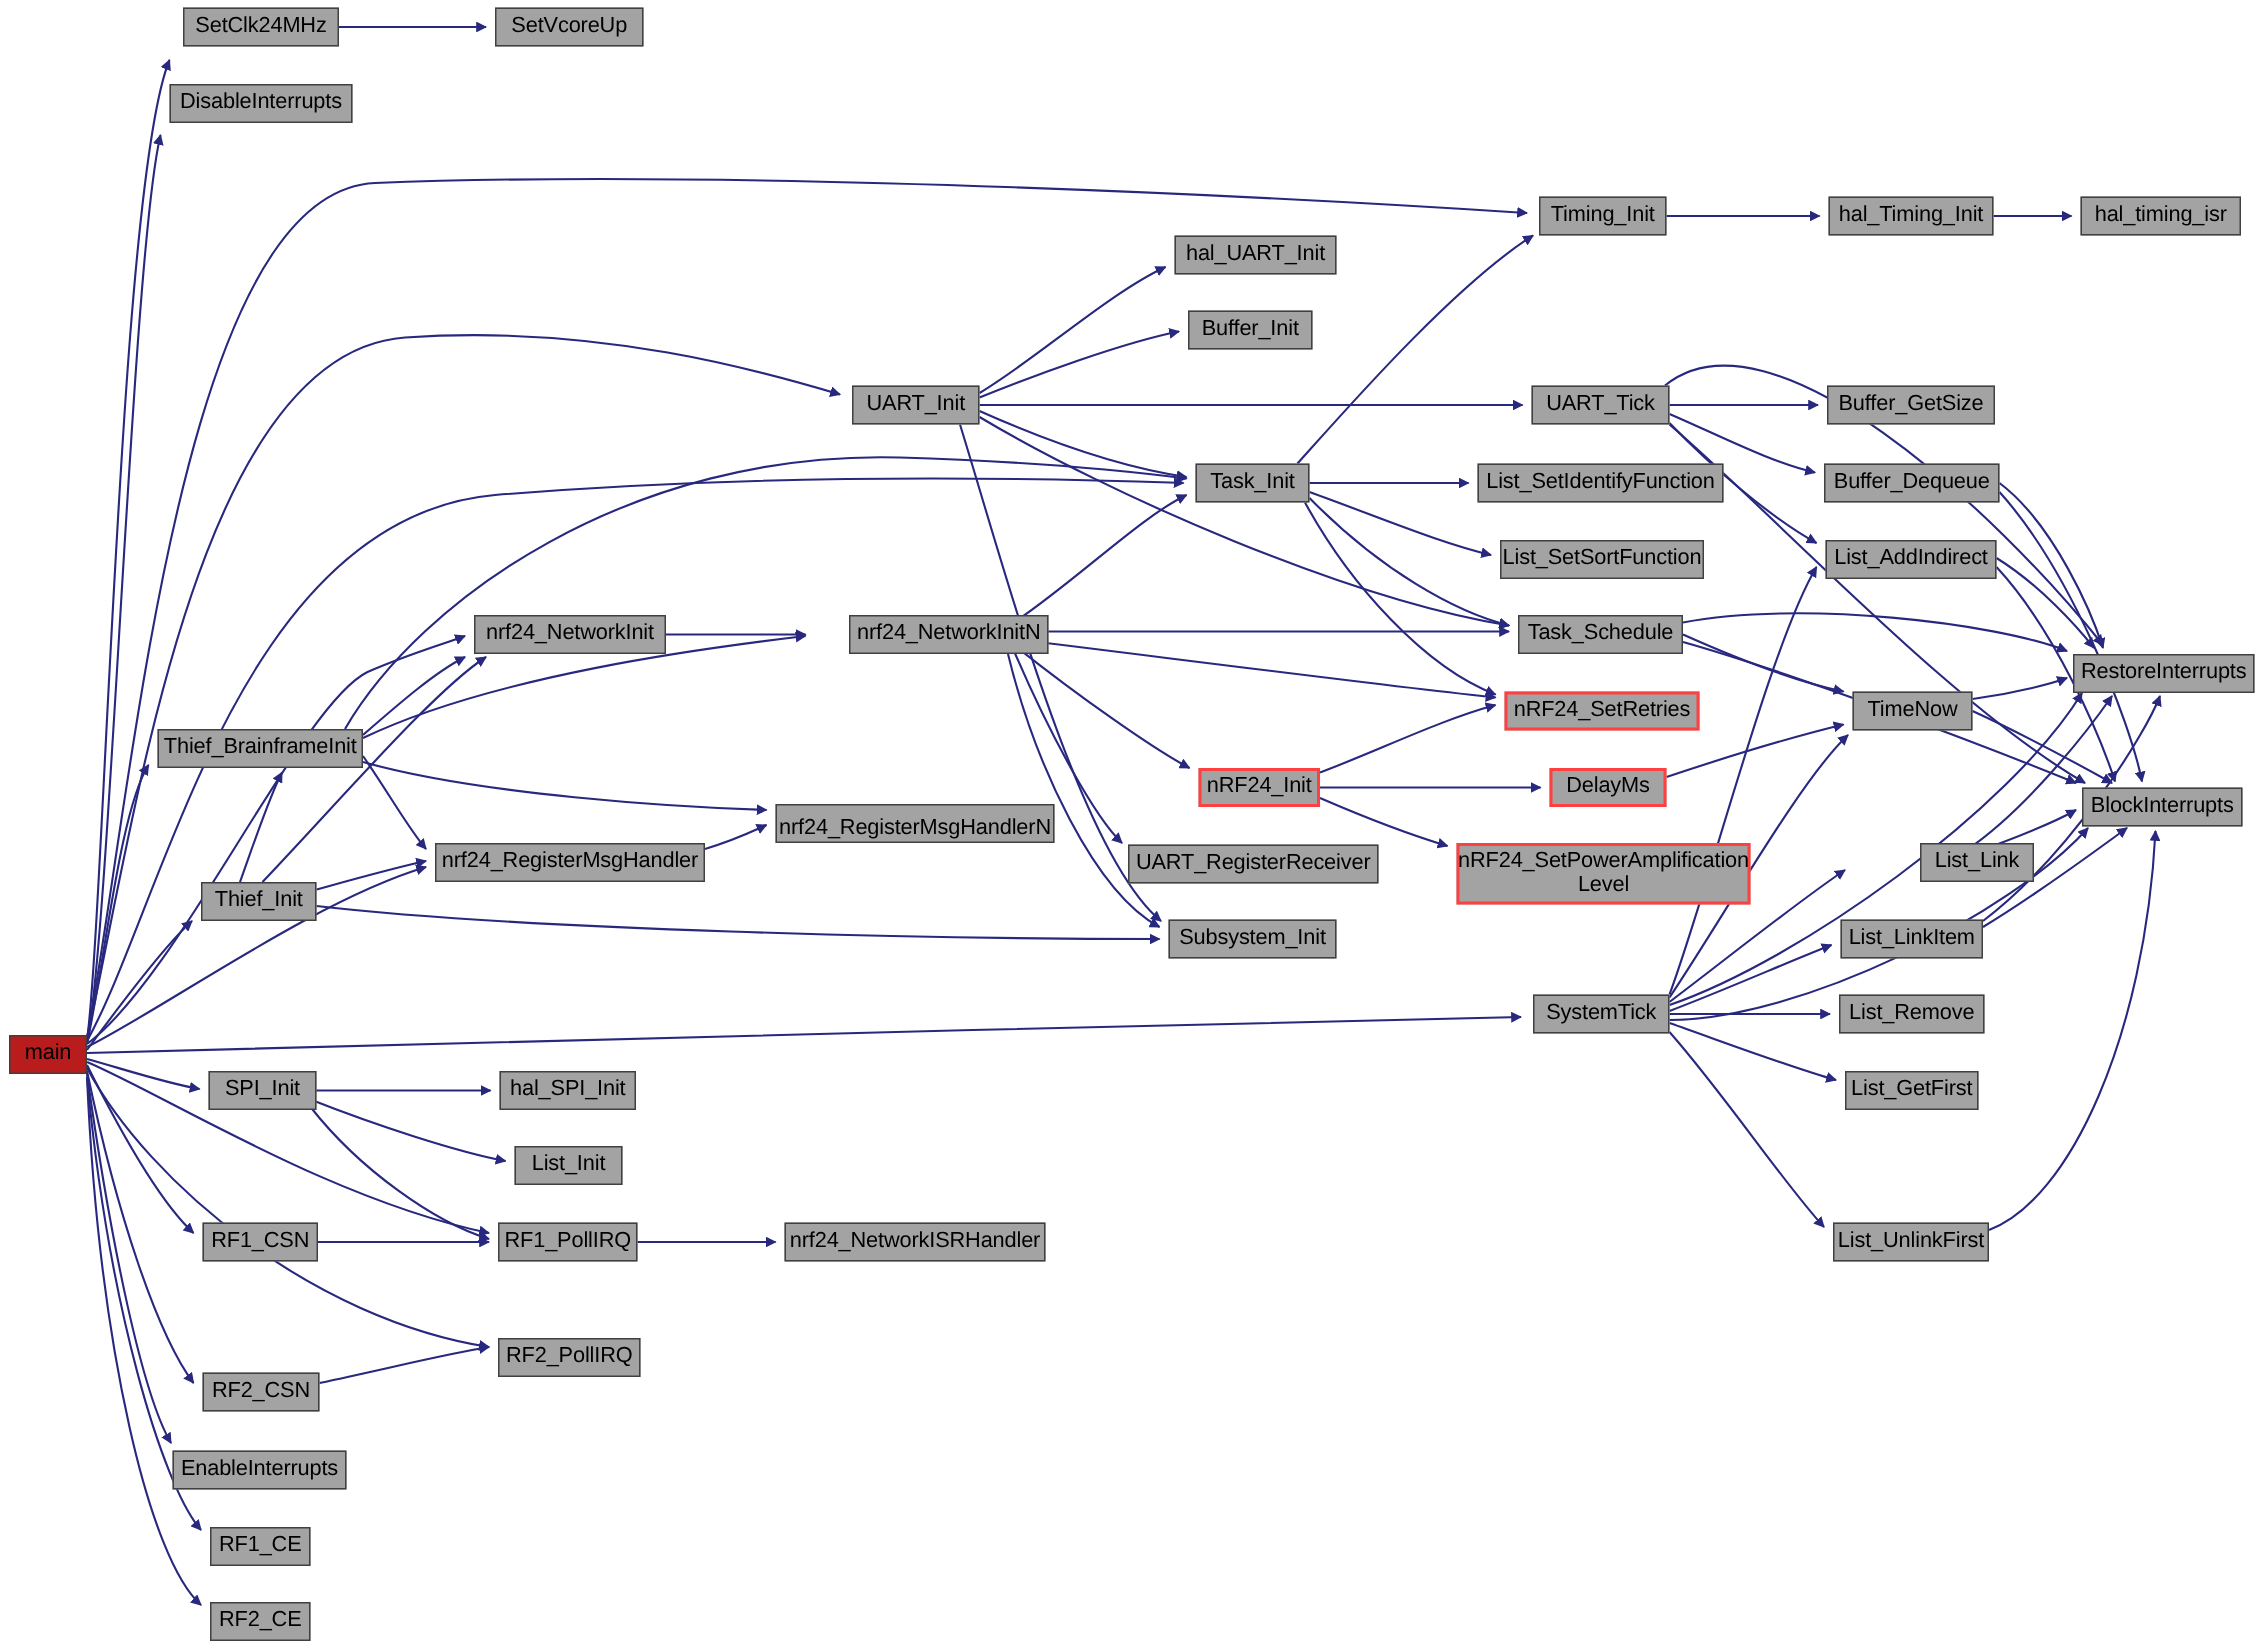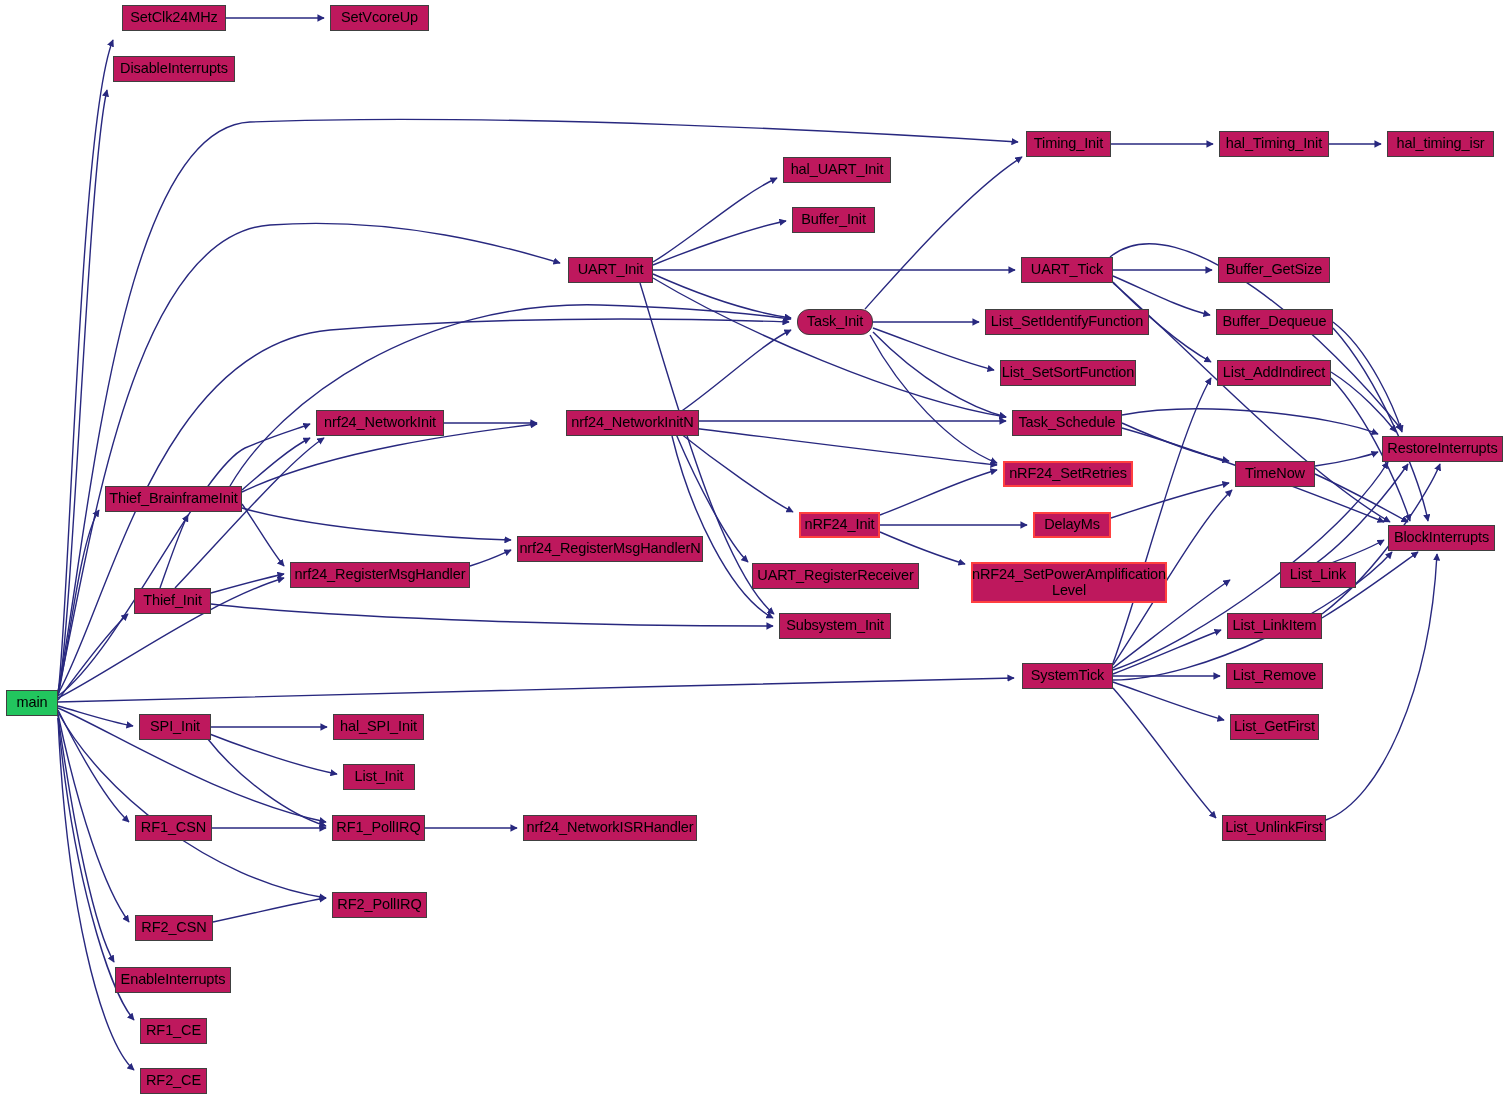--- a/index.html
+++ b/index.html
@@ -17,35 +17,35 @@
   svg.edges {
     position: absolute;
     left: 0; top: 0;
     width: 1509px;
     height: 1101px;
     overflow: visible;
   }
   .node {
     position: absolute;
     box-sizing: border-box;
-    background: #be185d;
+    background: #a3a3a3;
     border: 1px solid #404040;
     display: flex;
     align-items: center;
     justify-content: center;
     text-align: center;
     font-family: "Liberation Sans", sans-serif;
     font-size: 14.5px;
     color: #000000;
     line-height: 1.08;
     white-space: pre-line;
     letter-spacing: -0.1px;
   }
   .node.root {
-    background: #22c55e;
+    background: #b91c1c;
     border: 1px solid #404040;
   }
   .node.highlight {
     border: 2px solid #ff4040;
   }
 </style>
 </head>
 <body>
 
 <div id="graph-root">
@@ -151,36 +151,36 @@
       <div class="node" style="left: 330px; top: 5px; width: 99px; height: 26px;"><span>SetVcoreUp</span></div>
       <div class="node" style="left: 113px; top: 56px; width: 122px; height: 26px;"><span>DisableInterrupts</span></div>
       <div class="node" style="left: 1026px; top: 131px; width: 85px; height: 26px;"><span>Timing_Init</span></div>
       <div class="node" style="left: 1219px; top: 131px; width: 110px; height: 26px;"><span>hal_Timing_Init</span></div>
       <div class="node" style="left: 1387px; top: 131px; width: 107px; height: 26px;"><span>hal_timing_isr</span></div>
       <div class="node" style="left: 783px; top: 157px; width: 108px; height: 26px; justify-content: center;"><span>hal_UART_Init</span></div>
       <div class="node" style="left: 792px; top: 207px; width: 83px; height: 26px;"><span>Buffer_Init</span></div>
       <div class="node" style="left: 568px; top: 257px; width: 85px; height: 26px;"><span>UART_Init</span></div>
       <div class="node" style="left: 1021px; top: 257px; width: 92px; height: 26px;"><span>UART_Tick</span></div>
       <div class="node" style="left: 1218px; top: 257px; width: 112px; height: 26px;"><span>Buffer_GetSize</span></div>
-      <div class="node" style="left: 797px; top: 309px; width: 76px; height: 26px; border-radius: 12px;"><span>Task_Init</span></div>
+      <div class="node" style="left: 797px; top: 309px; width: 76px; height: 26px;"><span>Task_Init</span></div>
       <div class="node" style="left: 985px; top: 309px; width: 164px; height: 26px;"><span>List_SetIdentifyFunction</span></div>
       <div class="node" style="left: 1216px; top: 309px; width: 117px; height: 26px;"><span>Buffer_Dequeue</span></div>
       <div class="node" style="left: 1000px; top: 360px; width: 136px; height: 26px;"><span>List_SetSortFunction</span></div>
       <div class="node" style="left: 1217px; top: 360px; width: 114px; height: 26px;"><span>List_AddIndirect</span></div>
       <div class="node" style="left: 316px; top: 410px; width: 128px; height: 26px;"><span>nrf24_NetworkInit</span></div>
       <div class="node" style="left: 566px; top: 410px; width: 133px; height: 26px;"><span>nrf24_NetworkInitN</span></div>
       <div class="node" style="left: 1012px; top: 410px; width: 110px; height: 26px;"><span>Task_Schedule</span></div>
       <div class="node" style="left: 1382px; top: 436px; width: 121px; height: 26px;"><span>RestoreInterrupts</span></div>
       <div class="node highlight" style="left: 1003px; top: 461px; width: 130px; height: 26px;"><span>nRF24_SetRetries</span></div>
       <div class="node" style="left: 1235px; top: 461px; width: 80px; height: 26px;"><span>TimeNow</span></div>
       <div class="node" style="left: 105px; top: 486px; width: 137px; height: 26px;"><span>Thief_BrainframeInit</span></div>
       <div class="node highlight" style="left: 799px; top: 512px; width: 81px; height: 26px;"><span>nRF24_Init</span></div>
       <div class="node highlight" style="left: 1033px; top: 512px; width: 78px; height: 26px;"><span>DelayMs</span></div>
       <div class="node" style="left: 1388px; top: 525px; width: 107px; height: 26px;"><span>BlockInterrupts</span></div>
-      <div class="node" style="left: 517px; top: 536px; width: 186px; height: 26px;"><span>nrf24_RegisterMsgHandlerN</span></div>
+      <div class="node" style="left: 517px; top: 536px; width: 186px; height: 26px; align-items: flex-end;"><span>nrf24_RegisterMsgHandlerN</span></div>
       <div class="node" style="left: 290px; top: 562px; width: 180px; height: 26px;"><span>nrf24_RegisterMsgHandler</span></div>
       <div class="node" style="left: 752px; top: 563px; width: 167px; height: 26px;"><span>UART_RegisterReceiver</span></div>
       <div class="node highlight" style="left: 971px; top: 562px; width: 196px; height: 41px;"><span>nRF24_SetPowerAmplification
 Level</span></div>
       <div class="node" style="left: 1236px; top: 562px; width: 76px; height: 26px; margin-left: 44px;"><span>List_Link</span></div>
       <div class="node" style="left: 134px; top: 588px; width: 77px; height: 26px;"><span>Thief_Init</span></div>
       <div class="node" style="left: 779px; top: 613px; width: 112px; height: 26px;"><span>Subsystem_Init</span></div>
       <div class="node" style="left: 1227px; top: 613px; width: 95px; height: 26px;"><span>List_LinkItem</span></div>
       <div class="node" style="left: 1022px; top: 663px; width: 91px; height: 26px;"><span>SystemTick</span></div>
       <div class="node" style="left: 1226px; top: 663px; width: 97px; height: 26px;"><span>List_Remove</span></div>

